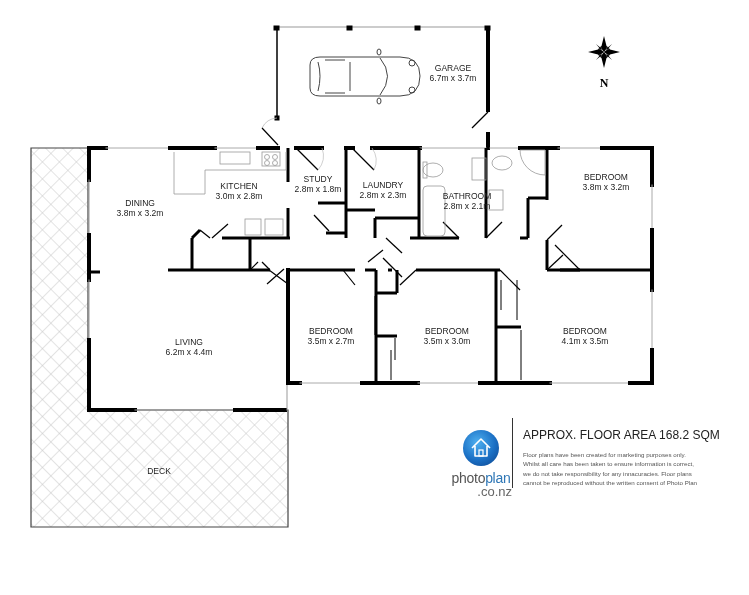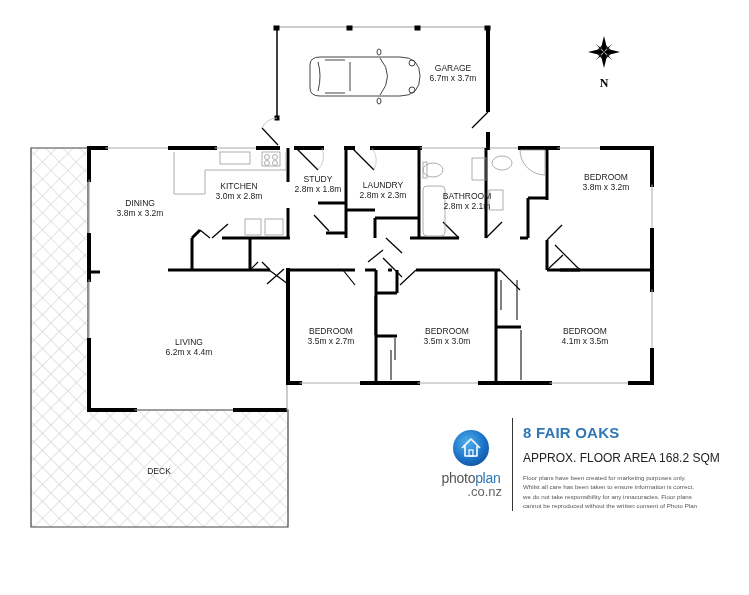--- a/index.html
+++ b/index.html
@@ -3,21 +3,21 @@
 <meta charset="utf-8">
 <style>
   html, body { margin:0; padding:0; background:#ffffff; }
   body { width:749px; height:595px; position:relative; overflow:hidden; font-family:"Liberation Sans", sans-serif; }
   #plan { position:absolute; left:0; top:0; width:749px; height:595px; }
   .room-label { font-family:"Liberation Sans", sans-serif; font-size:8.5px; fill:#222; text-anchor:middle; }
   .info { position:absolute; left:512px; top:418px; width:200px; border-left:1.5px solid #333; padding-left:10px; }
   .title { font-family:"Liberation Sans", sans-serif; font-weight:bold; color:#2f77b6; font-size:15px; margin-top:6px; letter-spacing:0.2px; }
   .area { font-family:"Liberation Sans", sans-serif; font-weight:normal; color:#222; font-size:12px; margin-top:10px; }
   .disclaimer { font-family:"Liberation Sans", sans-serif; color:#555; font-size:6.2px; line-height:9.4px; margin-top:8px; width:175px; }
-  .logo { position:absolute; left:434px; top:424px; width:74px; text-align:center; }
+  .logo { position:absolute; left:444px; top:424px; width:74px; text-align:center; }
   .logo-circle { width:36px; height:36px; border-radius:50%; margin:6px auto 0; background:radial-gradient(circle at 40% 35%, #4fb0f0 0%, #1a6fc4 55%, #0c3f86 100%); position:relative; }
   .logo-text { font-family:"Liberation Sans", sans-serif; font-size:14px; color:#555; margin-top:4px; letter-spacing:-0.3px; }
   .logo-text .plan { color:#2f77b6; }
   .logo-sub { font-family:"Liberation Sans", sans-serif; font-size:13px; color:#666; text-align:right; padding-right:6px; margin-top:-2px; }
 </style>
 </head>
 <body>
 
 <svg id="plan" viewBox="0 0 749 595" xmlns="http://www.w3.org/2000/svg">
   <defs>
@@ -262,16 +262,15 @@
     <svg width="36" height="36" viewBox="0 0 36 36" style="position:absolute;left:0;top:0">
       <path d="M9,18 L18,9 L27,18 M12,16 L12,26 L24,26 L24,16" fill="none" stroke="#ffffff" stroke-width="1.6" stroke-linejoin="round"></path>
       <rect x="16" y="20" width="4" height="6" fill="none" stroke="#ffffff" stroke-width="1.2"></rect>
     </svg>
   </div>
   <div class="logo-text"><span>photo</span><span class="plan">plan</span></div>
   <div class="logo-sub">.co.nz</div>
 </div>
 
 <div class="info">
-  <div class="title">8 FAIR OAKS</div>
   <div class="area">APPROX. FLOOR AREA 168.2 SQM</div>
   <div class="disclaimer">Floor plans have been created for marketing purposes only. Whilst all care has been taken to ensure information is correct, we do not take responsibility for any innacuracies. Floor plans cannot be reproduced without the written consent of Photo Plan</div>
 </div>
 
 </body></html>

